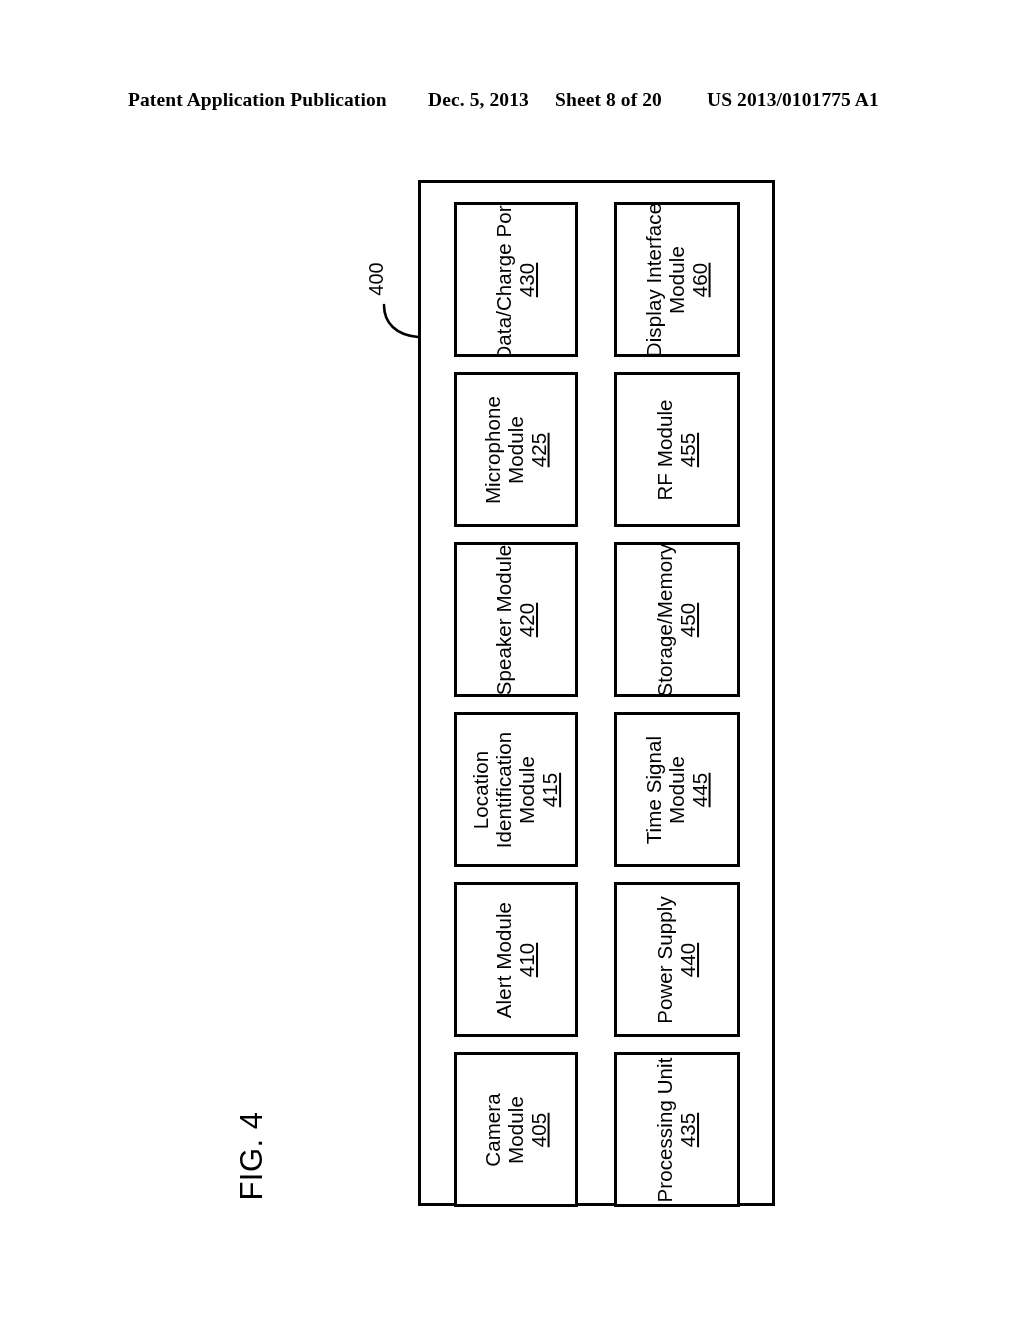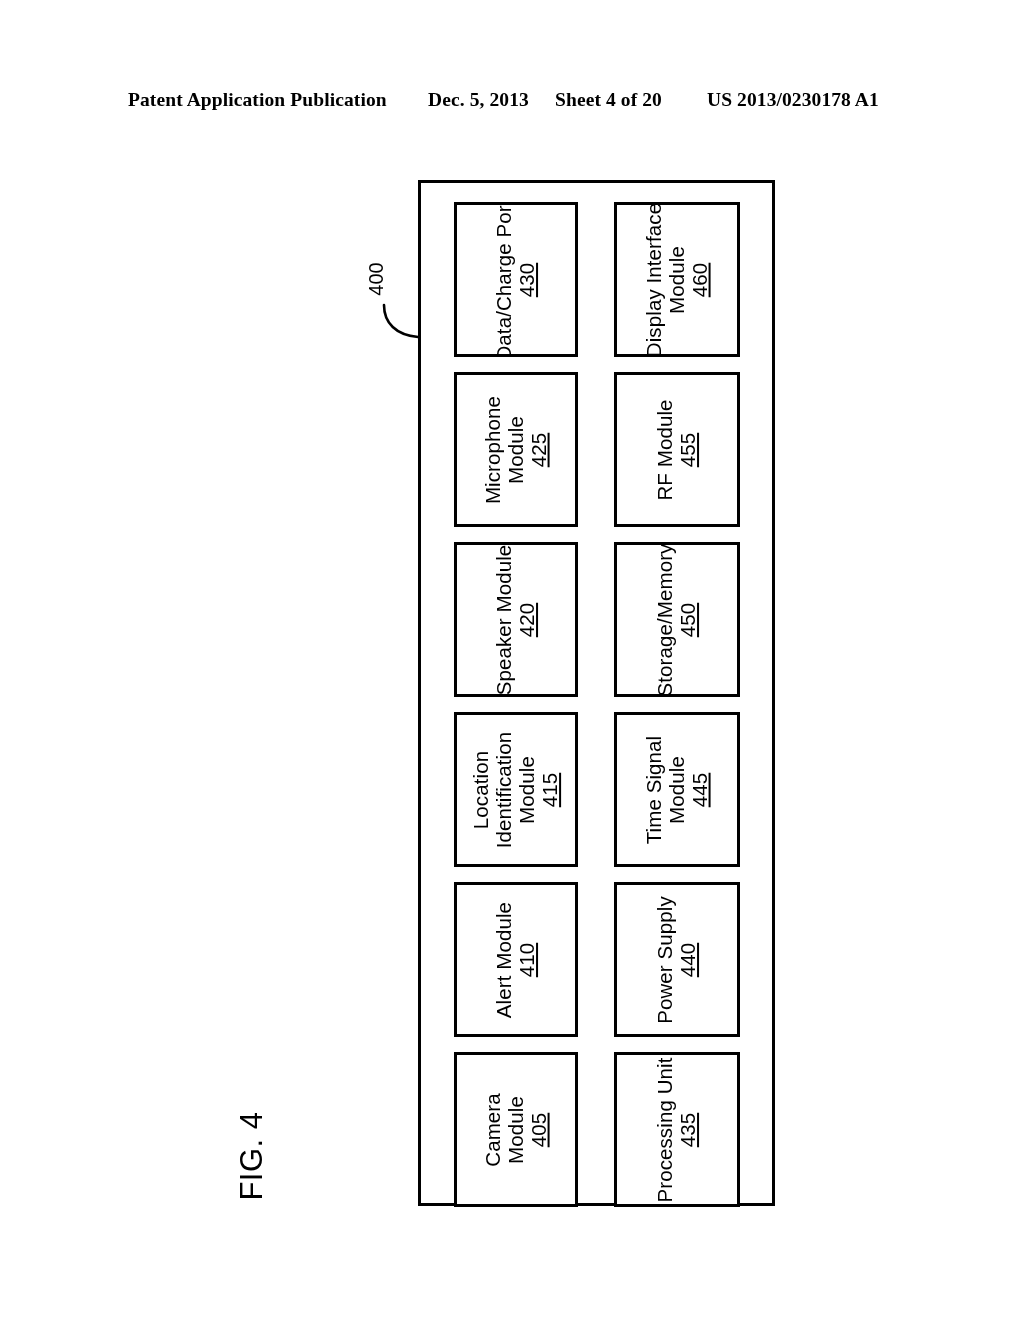--- a/index.html
+++ b/index.html
@@ -150,22 +150,22 @@
     text-decoration: underline;
     text-underline-offset: 2px;
   }
 </style>
 </head>
 <body>
 
 <div id="page-header">
   <span class="hdr-cell" id="hdr-publication">Patent Application Publication</span>
   <span class="hdr-cell" id="hdr-date">Dec. 5, 2013</span>
-  <span class="hdr-cell" id="hdr-sheet">Sheet 4 of 20</span>
-  <span class="hdr-cell" id="hdr-patno">US 2013/0230178 A1</span>
+  <span class="hdr-cell" id="hdr-sheet">Sheet 8 of 20</span>
+  <span class="hdr-cell" id="hdr-patno">US 2013/0101775 A1</span>
 </div>
 
 <div id="figure-label">FIG. 4</div>
 
 <div id="ref-400-group">
   <div id="ref-400-label">400</div>
   <svg id="ref-400-leader" viewBox="0 0 70 105">
     <path d="M 24 60 C 24 78, 36 90, 58 92" fill="none" stroke="#000000" stroke-width="2.6" stroke-linecap="round"></path>
   </svg>
 </div>

